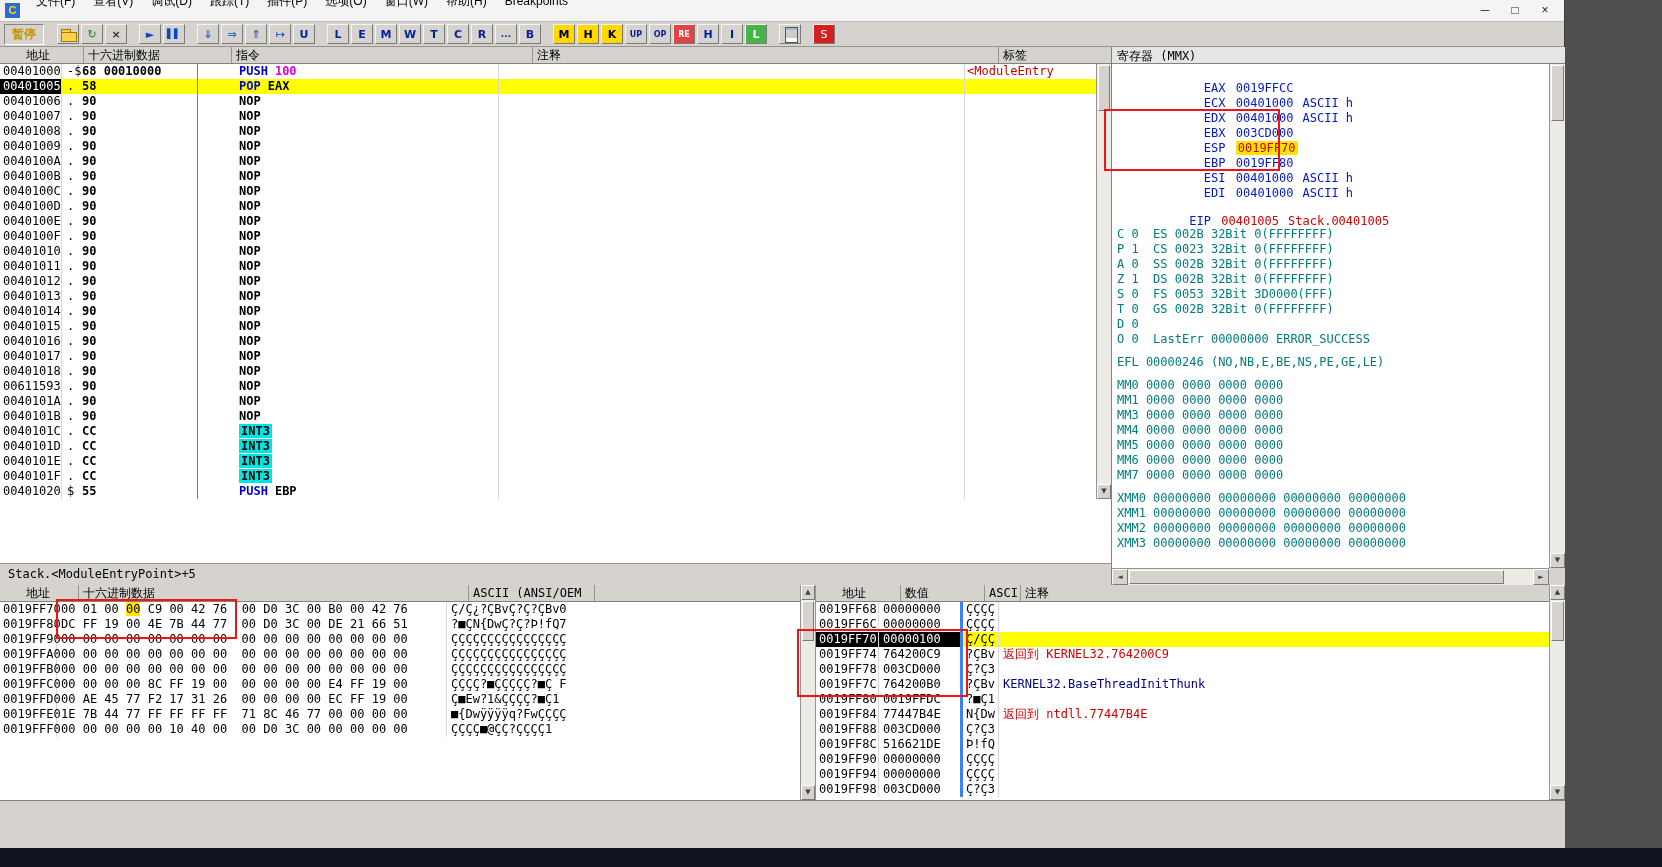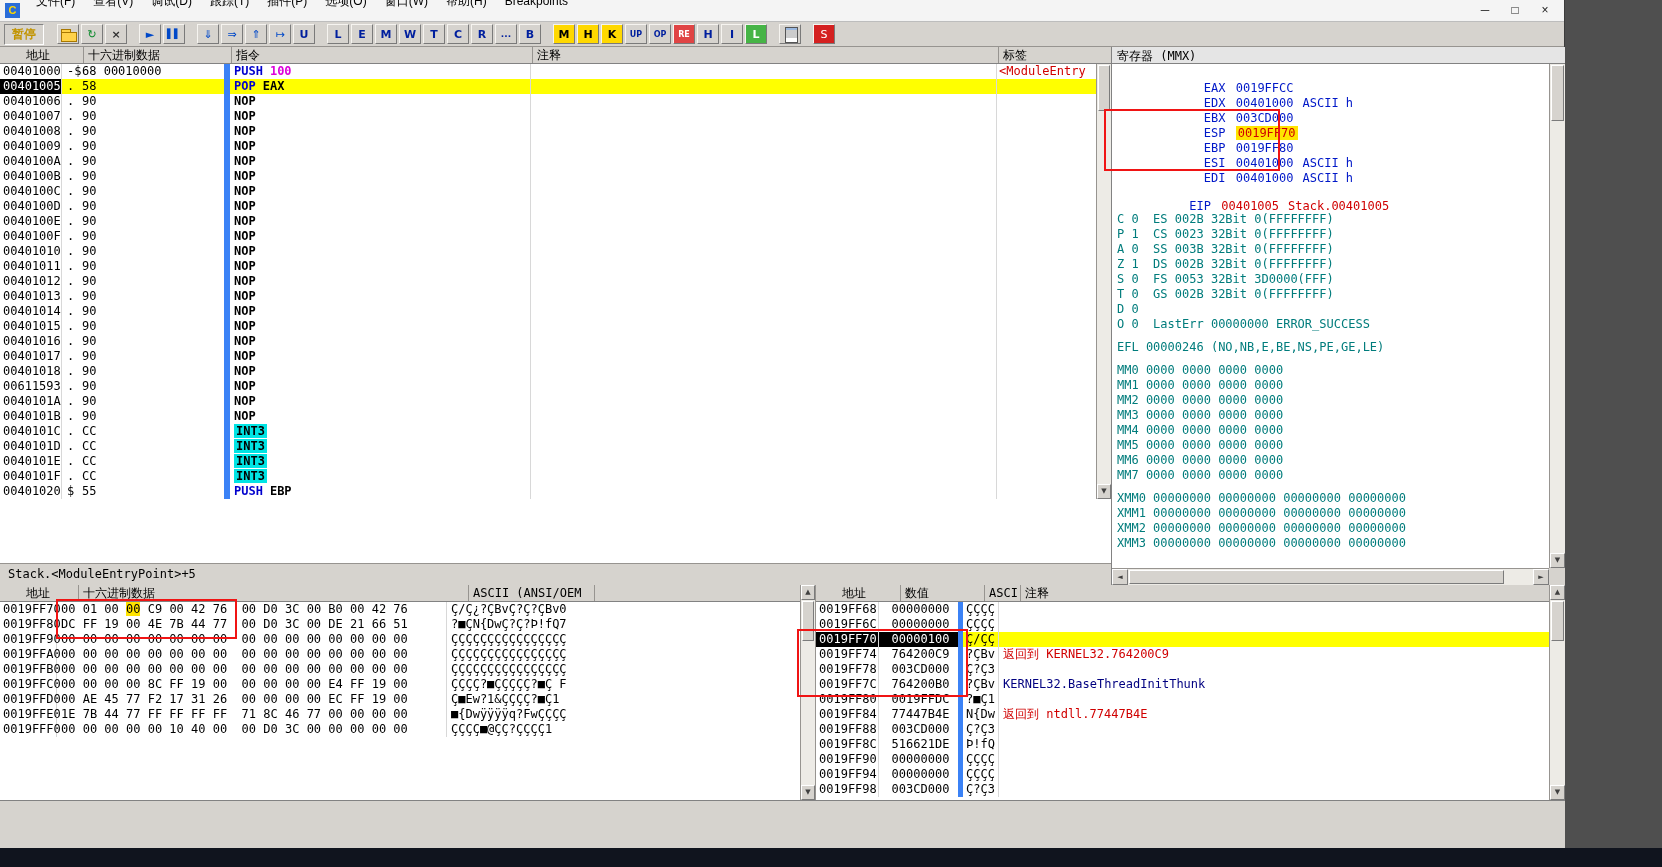--- a/index.html
+++ b/index.html
@@ -47,25 +47,25 @@
   .hw1{width:62px;} .hw2{width:148px;} .hw3{width:301px;} .hw4{width:466px;} .hw5{flex:1;border-right:none;}
   .hd1{width:57px;} .hd2{width:390px;} .hd3{width:126px;} .hdf{flex:1;border-right:none;}
   .hs1{width:63px;} .hs2{width:84px;} .hs3{width:36px;} .hs4{flex:1;border-right:none;}
 
   
   .disasm{position:absolute;left:0;top:47px;width:1112px;height:538px;background:#fff;border-right:1px solid #828282;box-sizing:border-box;}
   .drows{position:absolute;left:0;top:17px;width:1097px;height:435px;overflow:hidden;}
   .drow{display:flex;height:15px;line-height:15px;white-space:pre;}
   .d-addr{width:62px;padding-left:3px;box-sizing:border-box;border-right:1px solid #d8d8d8;flex:0 0 auto;}
   .d-pre{width:20px;padding-left:5px;box-sizing:border-box;flex:0 0 auto;}
-  .d-hex{width:148px;box-sizing:border-box;border-right:6px solid #3b82f6;flex:0 0 auto;}
+  .d-hex{width:116px;box-sizing:border-box;border-right:1px solid #3b82f6;flex:0 0 auto;font-weight:bold;}
   .d-ins{width:301px;padding-left:4px;box-sizing:border-box;border-right:1px solid #d8d8d8;flex:0 0 auto;overflow:hidden;}
   .d-cmt{width:466px;box-sizing:border-box;border-right:1px solid #d8d8d8;flex:0 0 auto;}
   .d-lbl{flex:1;padding-left:2px;color:#d00000;overflow:hidden;}
-  .mn{color:#000;font-weight:bold;}
+  .mn{color:#000;font-weight:bold;margin-left:37px;}
   .mn.cmd{color:#0000cd;}
   .mn.int3{background:#00e4e4;color:#000;padding:0 2px;}
   .op{margin-left:7px;color:#000;font-weight:bold;}
   .op.imm{color:#dc00dc;}
   .op:empty{margin-left:0;}
   .drow.sel{background:#ffff00;}
   .drow.sel .d-addr{background:#000;color:#fff;}
 
   .info{position:absolute;left:0;top:452px;width:1097px;height:64px;background:#fff;border-top:1px solid #828282;box-sizing:border-box;}
   .info-l1{margin:3px 0 0 5px;color:#8b1500;}
@@ -93,21 +93,21 @@
   .dump{position:absolute;left:0;top:585px;width:800px;height:215px;background:#fff;box-sizing:border-box;}
   .dump-row{display:flex;height:15px;line-height:15px;}
   .du-addr{width:57px;padding-left:3px;box-sizing:border-box;border-right:1px solid #d8d8d8;flex:0 0 auto;}
   .du-hex{width:390px;padding-left:4px;box-sizing:border-box;border-right:1px solid #d8d8d8;flex:0 0 auto;white-space:pre;}
   .du-ascii{width:126px;padding-left:4px;box-sizing:border-box;flex:0 0 auto;white-space:pre;overflow:hidden;}
   .hlb{background:#ffe400;}
 
   .stackp{position:absolute;left:816px;top:585px;width:749px;height:215px;background:#fff;box-sizing:border-box;overflow:hidden;}
   .stack-row{display:flex;height:15px;line-height:15px;white-space:pre;}
   .st-addr{width:63px;padding-left:3px;box-sizing:border-box;border-right:1px solid #d8d8d8;flex:0 0 auto;}
-  .st-val{width:84px;padding-left:4px;box-sizing:border-box;border-right:5px solid #3b82f6;flex:0 0 auto;text-align:center;}
+  .st-val{width:84px;padding-left:4px;box-sizing:border-box;border-right:3px solid #3b82f6;flex:0 0 auto;}
   .st-ascii{width:36px;padding-left:3px;box-sizing:border-box;border-right:1px solid #d8d8d8;flex:0 0 auto;overflow:hidden;}
   .st-cmt{flex:1;padding-left:4px;overflow:hidden;}
   .cmt-ret{color:#d00000;}
   .cmt-fn{color:#000080;}
   .stack-row.sel{background:#ffff00;}
   .stack-row.sel .st-addr,.stack-row.sel .st-val{background:#000;color:#fff;}
 
   
   .sb{position:absolute;background:#edebe6;box-sizing:border-box;}
   .sb-btn,.sb-thumb{position:absolute;background:#d6d3ce;border:1px solid;border-color:#ffffff #7b7b7b #7b7b7b #ffffff;
@@ -523,20 +523,23 @@
     </div>
 
     <div class="regs">
       <div class="reg-title">寄存器 (MMX)</div>
       <div class="reg-body">
 
           <div class="reg-line">
             <span class="rn">EAX</span><span class="rv">0019FFCC</span><span class="rx"></span>
           </div>
 
+          <div class="reg-line">
+            <span class="rn">ECX</span><span class="rv">00401000</span><span class="rx">ASCII h</span>
+          </div>
 
           <div class="reg-line">
             <span class="rn">EDX</span><span class="rv">00401000</span><span class="rx">ASCII h</span>
           </div>
 
           <div class="reg-line">
             <span class="rn">EBX</span><span class="rv">003CD000</span><span class="rx"></span>
           </div>
 
           <div class="reg-line">
@@ -557,21 +560,21 @@
 
         <div class="reg-line eip-sect">
           <span class="rn">EIP</span><span class="rv">00401005</span><span class="rx">Stack.00401005</span>
         </div>
         <div class="flags-sect">
 
             <div class="reg-line flag-line">C 0  ES 002B 32Bit 0(FFFFFFFF)</div>
 
             <div class="reg-line flag-line">P 1  CS 0023 32Bit 0(FFFFFFFF)</div>
 
-            <div class="reg-line flag-line">A 0  SS 003B 32Bit 0(FFFFFFFF)</div>
+            <div class="reg-line flag-line">A 0  SS 002B 32Bit 0(FFFFFFFF)</div>
 
             <div class="reg-line flag-line">Z 1  DS 002B 32Bit 0(FFFFFFFF)</div>
 
             <div class="reg-line flag-line">S 0  FS 0053 32Bit 3D0000(FFF)</div>
 
             <div class="reg-line flag-line">T 0  GS 002B 32Bit 0(FFFFFFFF)</div>
 
             <div class="reg-line flag-line">D 0</div>
 
             <div class="reg-line flag-line">O 0  LastErr 00000000 ERROR_SUCCESS</div>
@@ -579,21 +582,20 @@
         </div>
         <div class="efl-sect">
           <div class="reg-line flag-line">EFL 00000246 (NO,NB,E,BE,NS,PE,GE,LE)</div>
         </div>
         <div class="mm-sect">
 
             <div class="reg-line flag-line">MM0 0000 0000 0000 0000</div>
 
             <div class="reg-line flag-line">MM1 0000 0000 0000 0000</div>
 
-            <div class="reg-line flag-line">MM2 0000 0000 0000 0000</div>
 
             <div class="reg-line flag-line">MM3 0000 0000 0000 0000</div>
 
             <div class="reg-line flag-line">MM4 0000 0000 0000 0000</div>
 
             <div class="reg-line flag-line">MM5 0000 0000 0000 0000</div>
 
             <div class="reg-line flag-line">MM6 0000 0000 0000 0000</div>
 
             <div class="reg-line flag-line">MM7 0000 0000 0000 0000</div>

